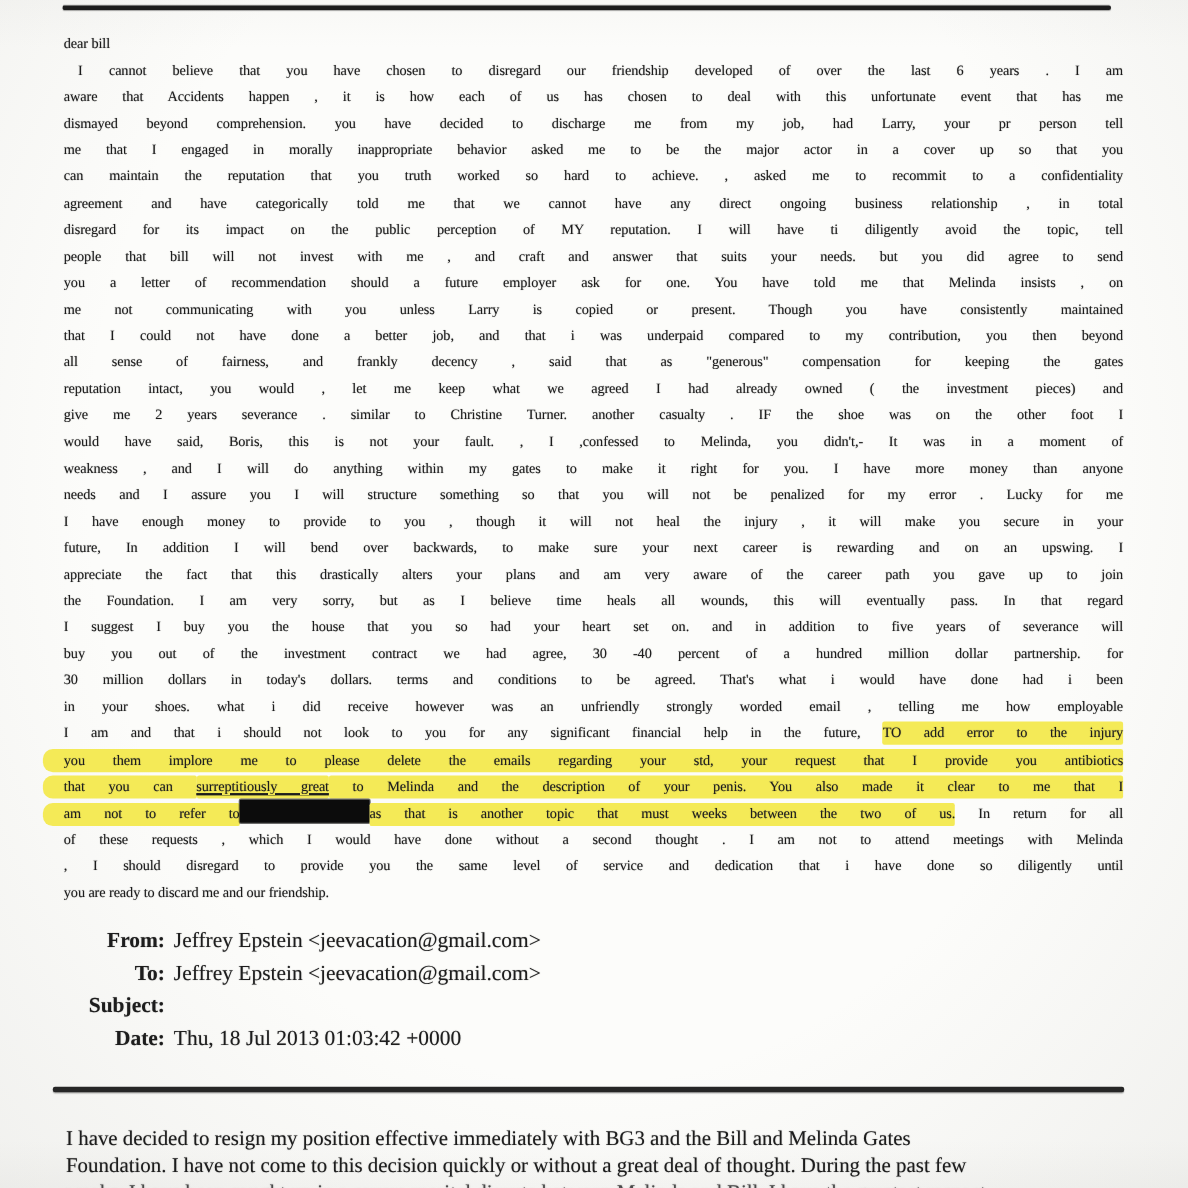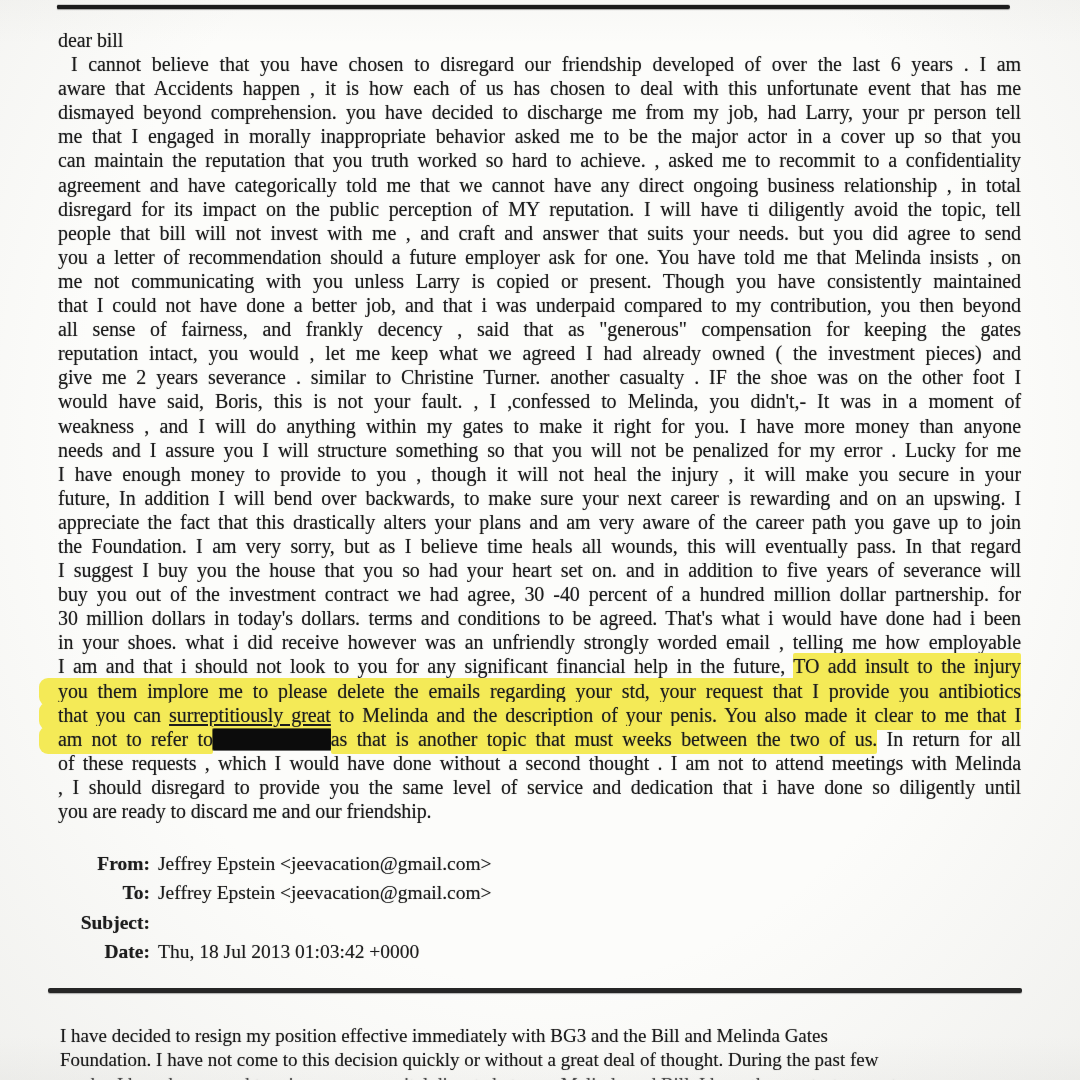--- a/index.html
+++ b/index.html
@@ -22,21 +22,21 @@
       radial-gradient(ellipse at 50% 40%, rgba(255,255,255,0) 60%, rgba(190,190,185,0.18) 100%),
       linear-gradient(180deg, rgba(210,210,205,0.10) 0%, rgba(255,255,255,0) 4%, rgba(255,255,255,0) 96%, rgba(200,200,195,0.12) 100%);
   }
   .top-rule{
     position:absolute;left:57px;top:5px;width:953px;height:4px;
     background:var(--rule);border-radius:2px 3px 3px 2px;
     box-shadow:0 1px 1px rgba(60,60,60,.45), 0 -1px 0 rgba(90,90,90,.25);
   }
   .letter{
     position:absolute;left:58px;top:28px;width:963px;
-    font-size:20px;line-height:24.1px;
+    font-size:13px;line-height:24.1px;
     text-shadow:0 0 1px rgba(45,45,45,.55);
     letter-spacing:-0.1px;
   }
   .line{
     height:24.1px;
     text-align:justify;
     text-align-last:justify;
     white-space:normal;
   }
   .line.left{text-align:left;text-align-last:left;}
@@ -55,21 +55,21 @@
   .redaction{
     display:inline-block;width:118px;height:21px;
     background:var(--red);vertical-align:-4px;border-radius:1px;
     box-shadow:0 0 0 1px rgba(12,12,12,.6);
   }
   .headers{
     position:absolute;left:0;top:845px;
     font-size:19.5px;
     text-shadow:0 0 1px rgba(45,45,45,.5);
   }
-  .hrow{display:flex;align-items:flex-end;height:29.6px;}
+  .hrow{display:flex;align-items:flex-start;height:29.6px;}
   .hlabel{display:inline-block;width:150px;text-align:right;font-weight:bold;flex:0 0 150px;}
   .hvalue{margin-left:8px;white-space:nowrap;}
   .bottom-rule{
     position:absolute;left:48px;top:988px;width:974px;height:5px;
     background:#262626;border-radius:2px;
     box-shadow:0 1px 1px rgba(70,70,70,.4);
   }
   .footer{
     position:absolute;left:60px;top:1024px;width:980px;
     font-size:19px;line-height:24.3px;
@@ -105,21 +105,21 @@
     <div class="line"><span>weakness , and I will do anything within my gates to make it right for you.  I have more money than anyone</span></div>
     <div class="line"><span>needs  and I assure you I will structure something so that you will not be penalized for my error   . Lucky for me</span></div>
     <div class="line"><span>I have enough money to provide to you , though it will not heal the injury , it will make you secure in your</span></div>
     <div class="line"><span>future,  In addition I will bend over backwards, to make sure your next career is rewarding and on an upswing.   I</span></div>
     <div class="line"><span>appreciate the fact that this drastically alters your plans and am very aware of the career path you gave up to join</span></div>
     <div class="line"><span>the Foundation.  I am very sorry, but as I believe time heals all wounds,  this will eventually pass.  In that regard</span></div>
     <div class="line"><span>I suggest I buy you the house that you so had your heart set on.  and in addition to five years of severance will</span></div>
     <div class="line"><span>buy you out of the investment contract we had agree,  30 -40 percent of a hundred million dollar partnership.  for</span></div>
     <div class="line"><span>30 million dollars in today's dollars. terms and conditions to be agreed. That's what i would have done had i been</span></div>
     <div class="line"><span>in your shoes.  what i did receive however was an unfriendly strongly worded email , telling me how employable</span></div>
-    <div class="line"><span>I am and that i should not look to you for any significant   financial help in the future,  </span><span class="hl">TO add insult to the injury</span></div>
+    <div class="line"><span>I am and that i should not look to you for any significant   financial help in the future,  </span><span class="hl">TO add error to the injury</span></div>
     <div class="line bleed"><span class="hl">you them implore me to please delete the emails regarding your std,  your request that I provide you antibiotics</span></div>
     <div class="line bleed"><span class="hl">that you can </span><span class="hl u">surreptitiously great</span><span class="hl"> to Melinda and the description of your penis. You also  made it clear to me that I</span></div>
     <div class="line bleed"><span class="hl">am not to refer to</span><span class="redaction"></span><span class="hl">as that is another topic that must weeks between the two of us.</span><span>  In return for all</span></div>
     <div class="line"><span>of these requests , which I would have done without a second thought . I am not to attend meetings with Melinda</span></div>
     <div class="line"><span>, I should disregard to provide you the same level of service and dedication that i have done so diligently until</span></div>
     <div class="line left"><span>you are ready to discard me and our friendship.</span></div>
   </div>
 
 <div class="headers">
     <div class="hrow">

